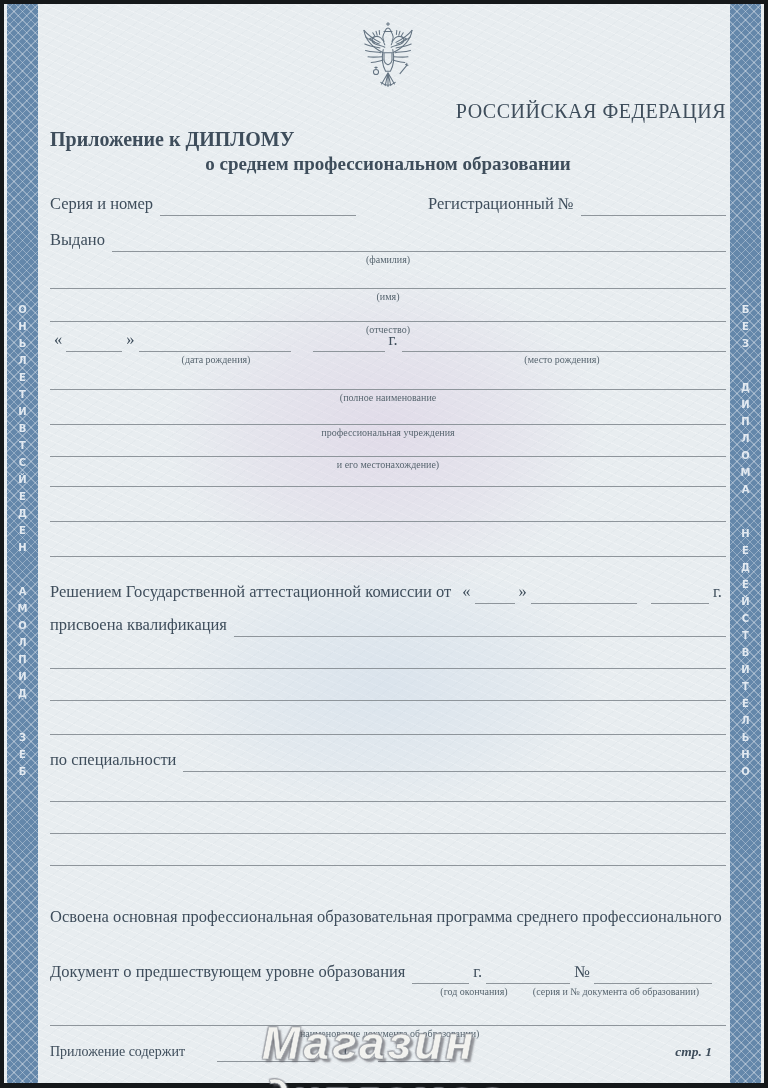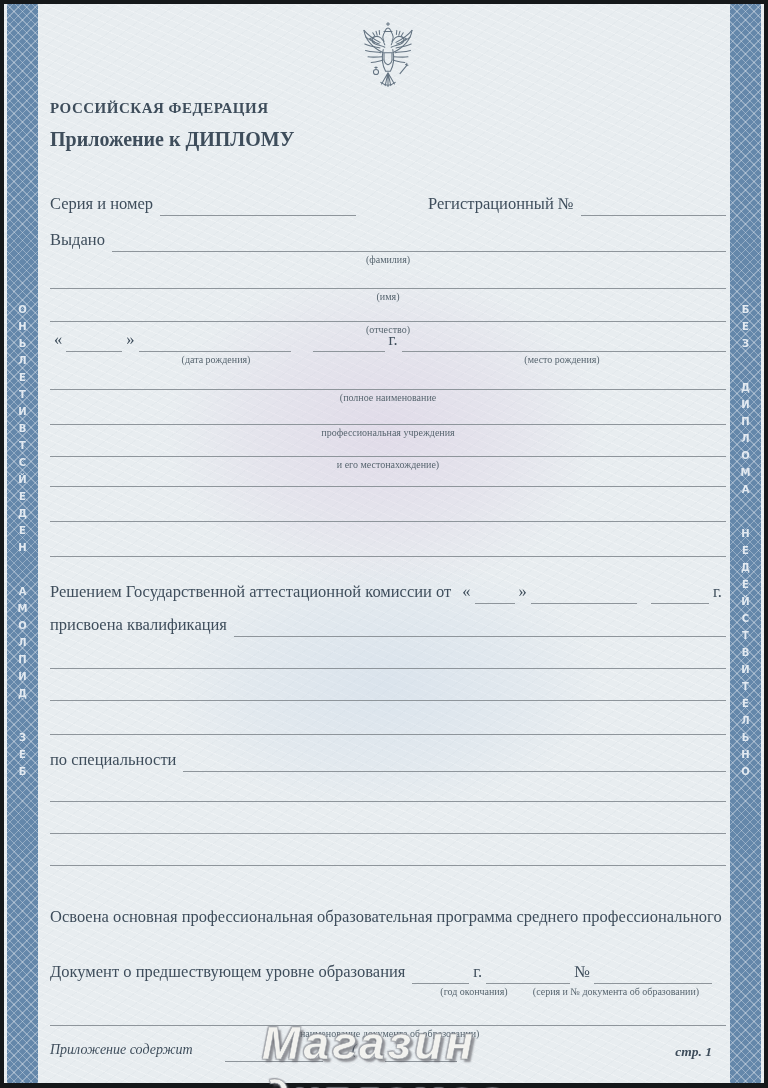--- a/index.html
+++ b/index.html
@@ -24,34 +24,34 @@
              font:bold 10px "DejaVu Sans",sans-serif;color:var(--strip-text);
              letter-spacing:6px;word-spacing:10px;opacity:.95;}
   
   .wm-emblem{position:absolute;left:50%;transform:translateX(-50%);border-radius:50%;pointer-events:none;}
   .wm-emblem.a{top:262px;width:440px;height:330px;
      background:radial-gradient(ellipse at center, rgba(216,198,224,.45) 0%, rgba(216,198,224,.22) 42%, transparent 70%);}
   .wm-emblem.b{top:555px;width:430px;height:250px;
      background:radial-gradient(ellipse at center, rgba(196,212,230,.38) 0%, rgba(196,212,230,.18) 45%, transparent 72%);}
   .content{position:absolute;left:46px;top:0;width:676px;height:100%;}
   .crest{position:absolute;left:50%;top:16px;transform:translateX(-50%);}
-  .h-country{position:absolute;left:0;right:0;top:96px;text-align:left;
-             font-weight:bold;font-size:15px;letter-spacing:.5px;}
+  .h-country{position:absolute;left:0;right:0;top:96px;text-align:right;
+             font-weight:normal;font-size:20px;letter-spacing:.5px;}
   .h-title1{position:absolute;left:0;right:0;top:124px;text-align:left;font-weight:bold;font-size:20px;}
   .h-title2{position:absolute;left:0;right:0;top:149px;text-align:center;font-weight:bold;font-size:19px;}
   .frow{position:absolute;left:0;right:0;display:flex;align-items:flex-start;height:22px;font-size:16.5px;}
   .lab{white-space:nowrap;padding-right:7px;}
   .lab.tight{padding-right:4px;padding-left:4px;}
   .fl{border-bottom:1px solid var(--line);flex:1 1 auto;align-self:stretch;}
   .fl.fx{flex:0 0 auto;}
   .gap{flex:0 0 auto;}
   .cap{position:absolute;font-size:10px;color:var(--caption);transform:translateX(-50%);white-space:nowrap;}
   .txtrow{position:absolute;left:0;right:0;font-size:16.5px;white-space:nowrap;}
-  .footer-row{position:absolute;left:0;right:140px;top:1038px;display:flex;align-items:flex-start;height:20px;
-              font-size:14px;font-style:italic;gap:25px;}
+  .footer-row{position:absolute;left:0;right:140px;top:1038px;display:flex;align-items:center;height:20px;
+              font-size:14px;gap:25px;}
   .pagenum{position:absolute;right:14px;top:1040px;font-size:13.5px;font-weight:bold;font-style:italic;}
   .shop-wm{position:absolute;left:50%;top:1017px;transform:translateX(-50%);text-align:left;
            font-family:"Liberation Sans",sans-serif;font-weight:bold;font-style:italic;
            color:var(--watermark);pointer-events:none;line-height:44px;letter-spacing:3px;
            text-shadow:3px 3px 2px rgba(88,88,95,.6), -1px -1px 1px rgba(130,130,138,.5),
                        1px -1px 1px rgba(130,130,138,.4), -1px 1px 1px rgba(130,130,138,.4);
            -webkit-text-stroke:.5px #9aa0a6;}
   .shop-wm .l1{font-size:46px;} .shop-wm .l2{font-size:44px;margin-top:10px;}
   svg .st{stroke:#5e6e7d;fill:none;stroke-width:1.3;stroke-linecap:round;stroke-linejoin:round;opacity:.95;}
 </style>
@@ -105,20 +105,21 @@
           <path d="M46,77 q9,7 18,0"></path>
           <circle cx="40" cy="64" r="3.2"></circle>
             <path d="M40,59.5 v-2 M38.5,58.5 h3"></path>
           <path d="M70,66 l9,-11 M77,54.5 l3,1 M78.5,53 l0,3"></path>
         </g>
       </svg>
     </div>
 
     <div class="h-country">РОССИЙСКАЯ ФЕДЕРАЦИЯ</div>
     <div class="h-title1">Приложение к ДИПЛОМУ</div>
+    <div class="h-title2">о среднем профессиональном образовании</div>
 
     <div class="frow" style="top:190px">
       <span class="lab">Серия и номер</span>
       <span class="fl fx" style="flex-basis:196px"></span>
       <span class="gap" style="flex-basis:72px"></span>
       <span class="lab">Регистрационный №</span>
       <span class="fl"></span>
     </div>
 
     <div class="frow" style="top:226px">

